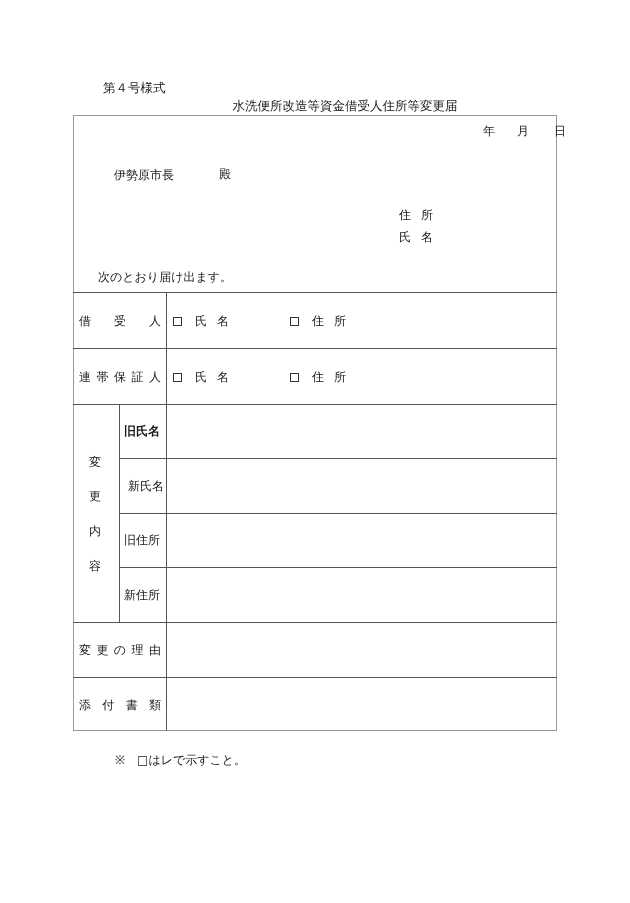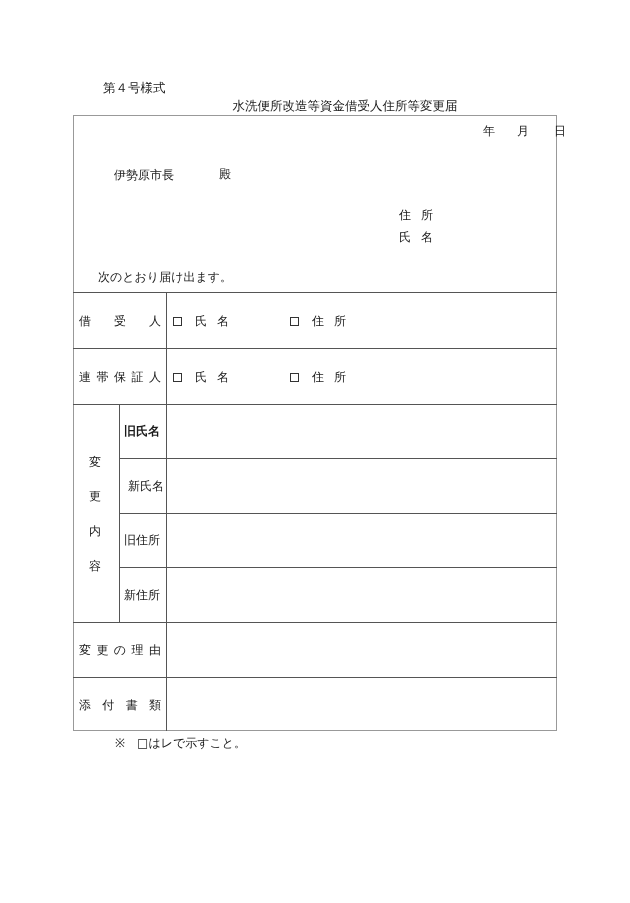--- a/index.html
+++ b/index.html
@@ -27,21 +27,21 @@
   .declaration { left: 74px; top: 271px; }
   .row-label { position: absolute; left: 79px; width: 82px; display: flex; justify-content: space-between; line-height: 1; }
   .checkbox-opt { position: absolute; line-height: 1; white-space: nowrap; }
   .box {
     display: inline-block; width: 9px; height: 9px; border: 1px solid #333;
     vertical-align: -1px; margin-right: 13px; box-sizing: border-box;
   }
   .opt-text { letter-spacing: 10px; }
   .vertical-label { position: absolute; left: 88px; width: 14px; text-align: center; line-height: 1; }
   .sub-label { position: absolute; left: 124px; width: 40px; text-align: left; line-height: 1; }
-  .note { left: 91px; top: 737px; }
+  .note { left: 91px; top: 754px; }
   .note-mark { margin-right: 12px; }
 </style>
 </head>
 <body>
 
 <div class="abs form-number">第４号様式</div>
 <div class="abs doc-title">水洗便所改造等資金借受人住所等変更届</div>
 
 <div class="frame"></div>
 

